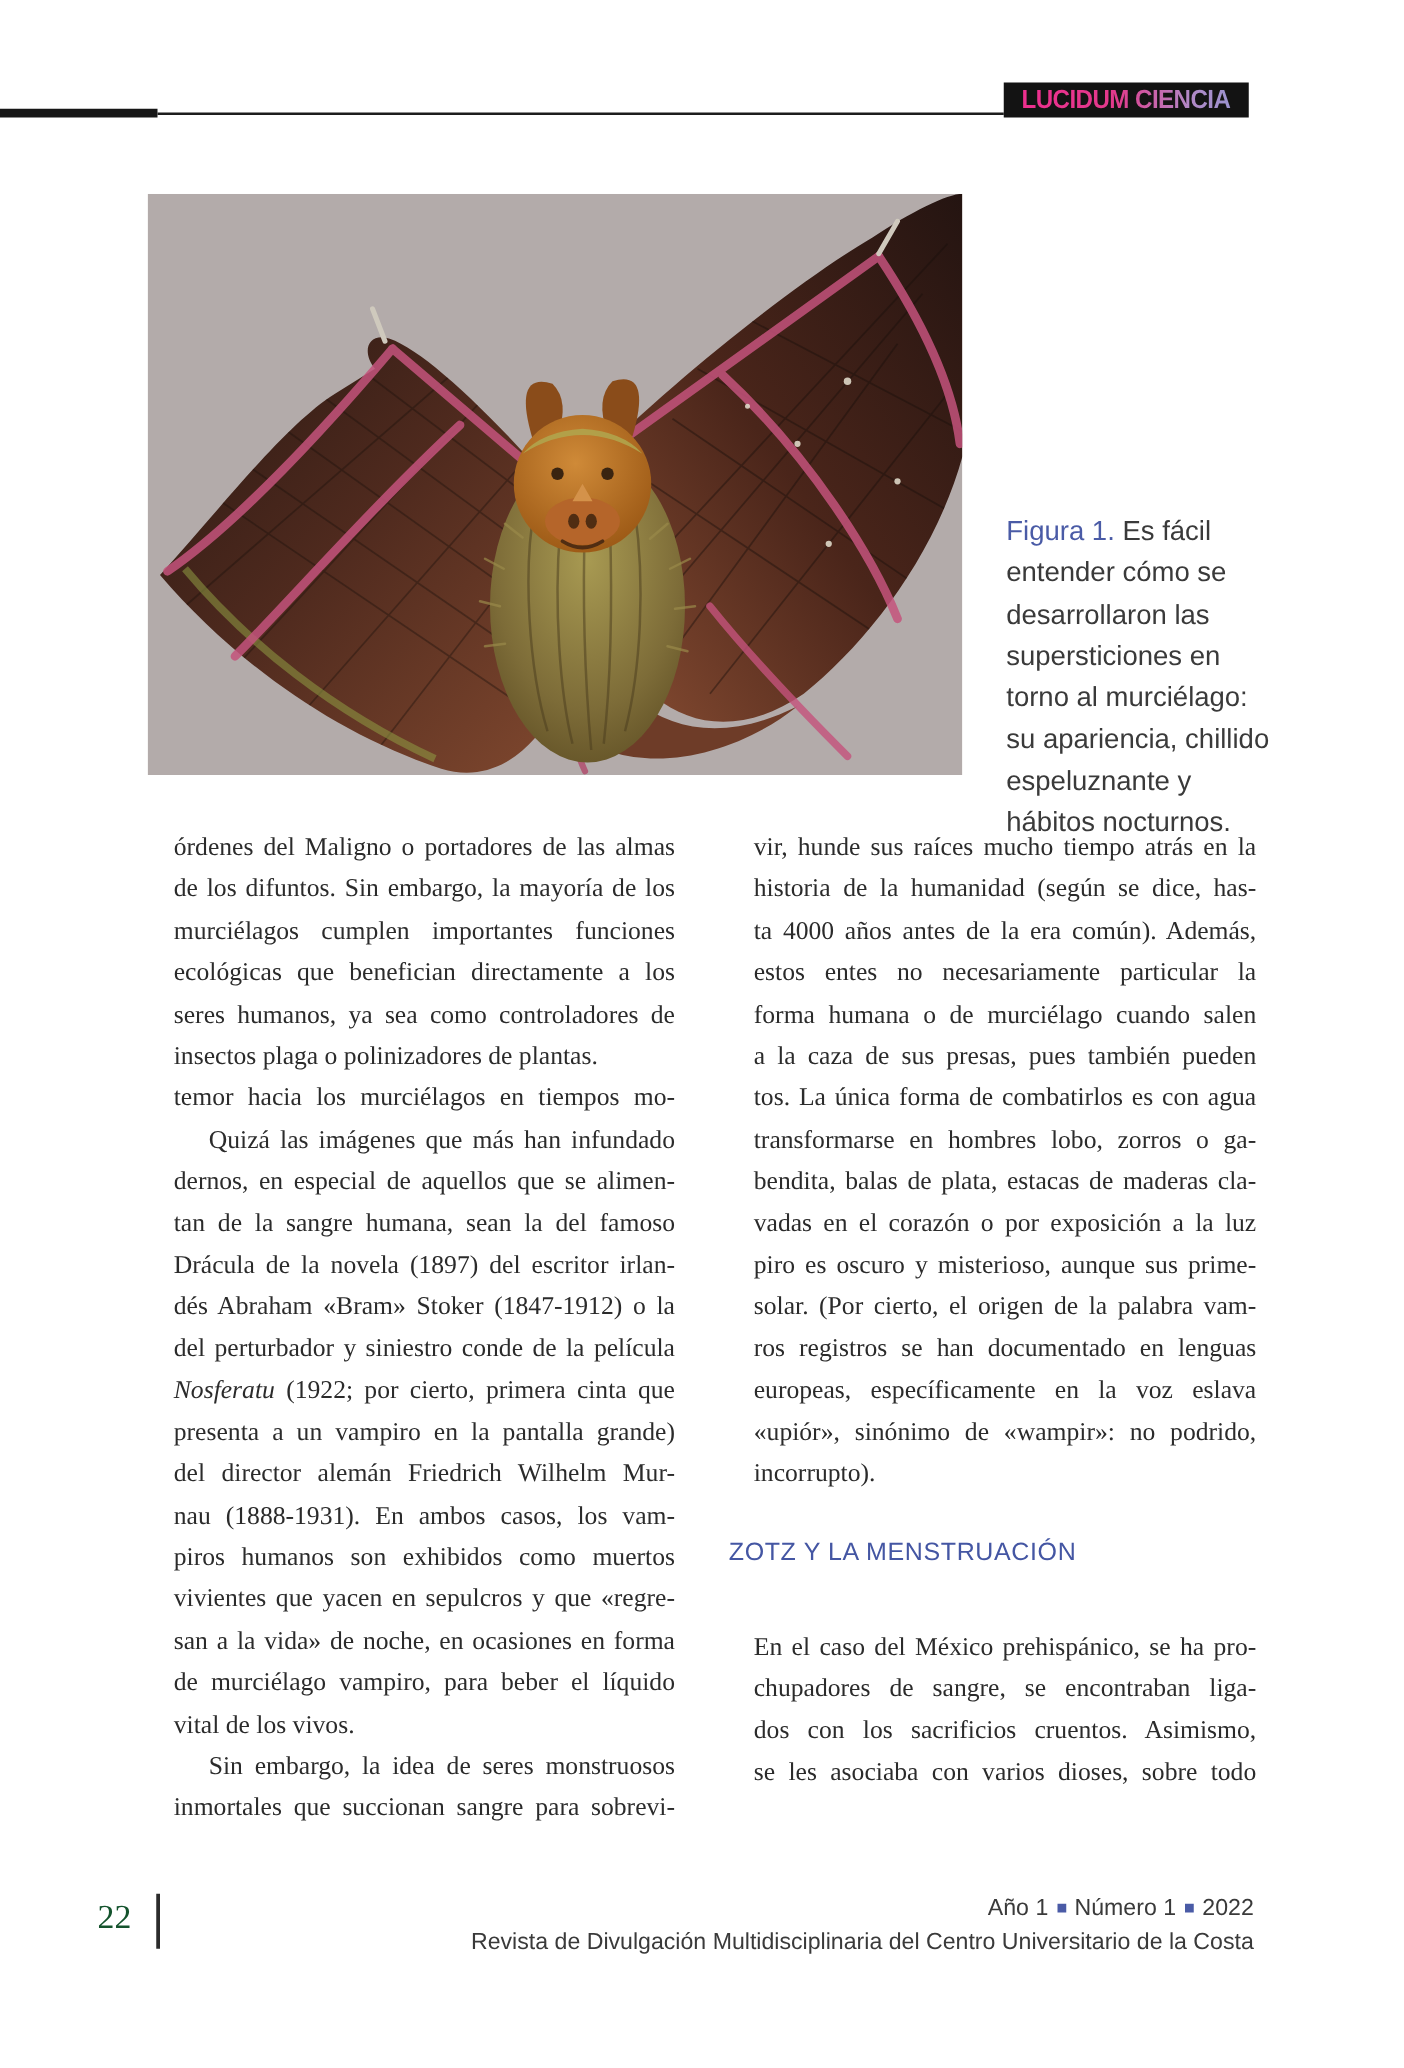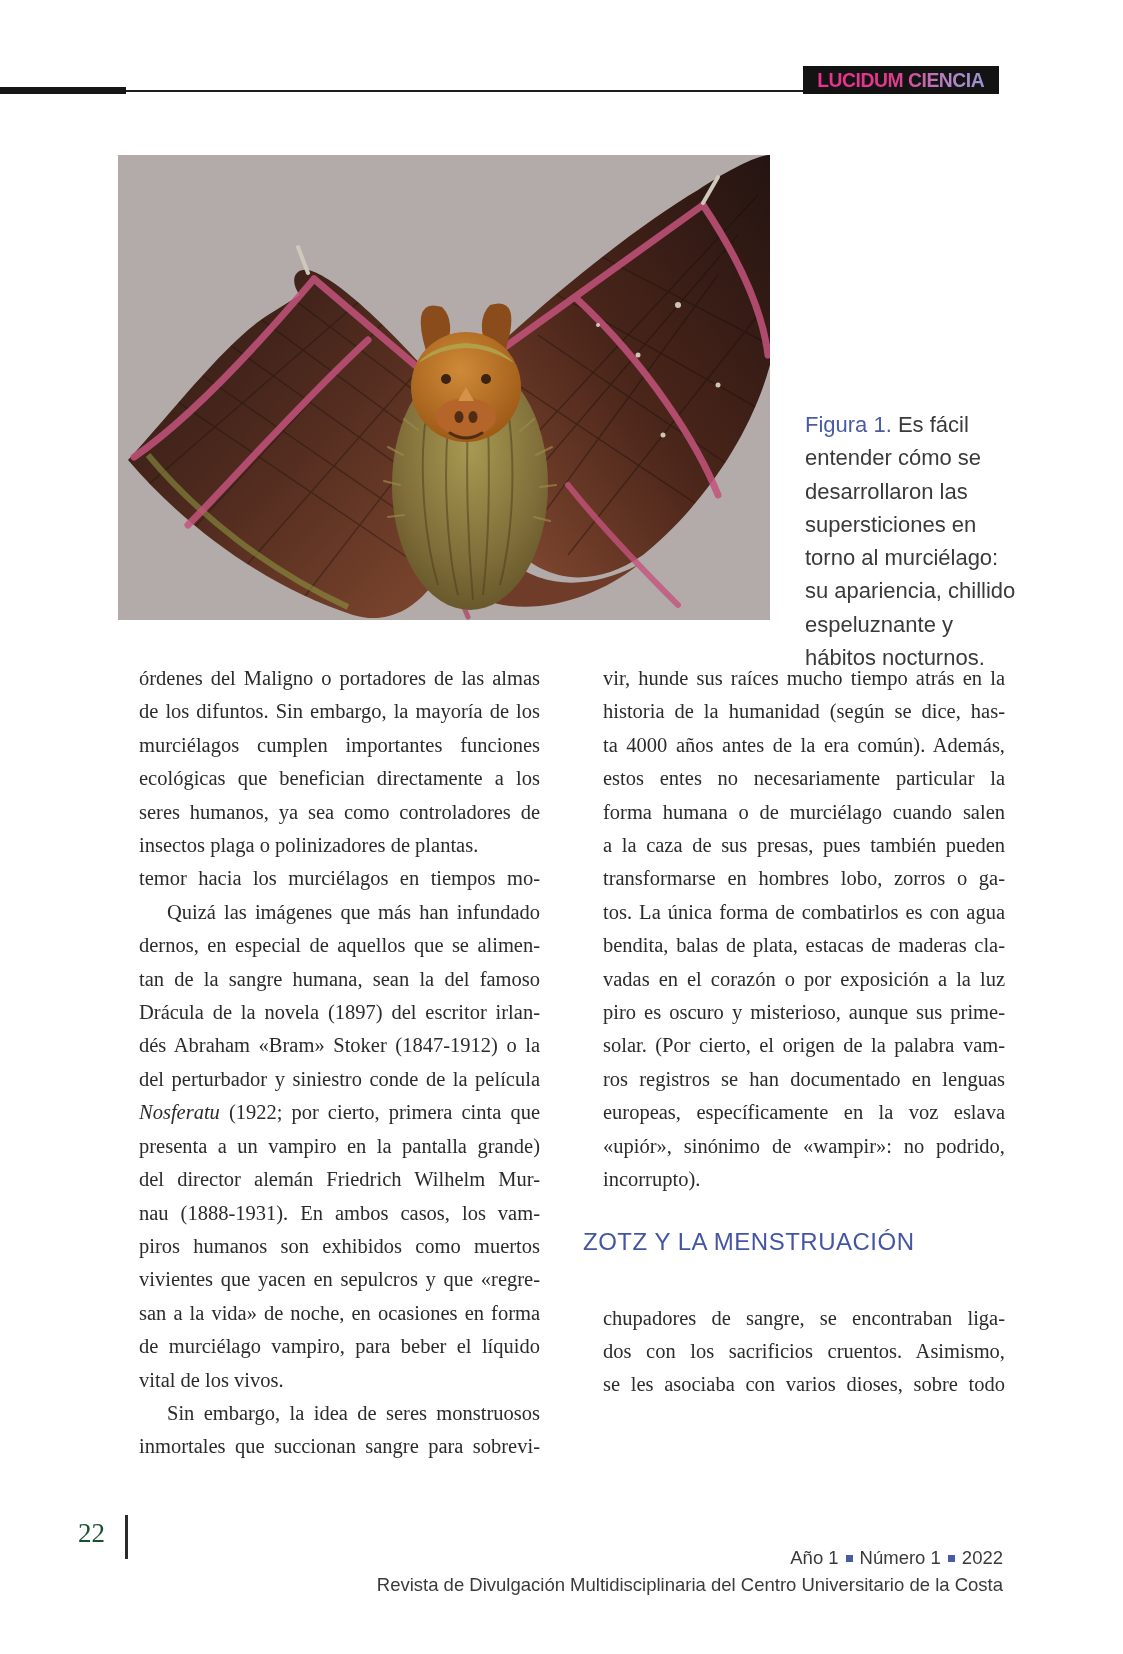--- a/index.html
+++ b/index.html
@@ -44,36 +44,36 @@
     font-family:"Liberation Serif","DejaVu Serif",serif;
     font-size:20.5px;line-height:33.4px;color:#2b2b2b;
   }
   .column-left{left:119px;width:421px;}
   .column-right{left:583px;width:422px;}
   .line{text-align:justify;text-align-last:justify;margin-left:20px;}
   .line.end{text-align-last:left;}
   .line.indent{text-indent:28px;}
   .section-heading{
     font-family:"Liberation Sans",sans-serif;
-    font-size:24px;line-height:30px;letter-spacing:.5px;
+    font-size:20px;line-height:30px;letter-spacing:.5px;
     color:#4456a3;margin:30px 0 45px 0;
     text-align:left;text-align-last:left;
   }
   
   .page-number{
     position:absolute;left:78px;top:1518px;
     font-family:"Liberation Serif","DejaVu Serif",serif;
     font-size:27px;color:#14532d;
   }
   .footer-divider{position:absolute;left:125px;top:1515px;width:3px;height:44px;background:#2b2b2b;}
   .footer-right{
     position:absolute;right:120px;top:1512px;width:700px;
     text-align:right;font-size:18.5px;line-height:27px;color:#3a3a3a;
   }
-  .issue-line{white-space:nowrap;margin-top:32px;}
+  .issue-line{white-space:nowrap;}
   .sq{display:inline-block;width:7px;height:7px;background:#4a5ba6;margin:0 7px 2px 7px;vertical-align:middle;}
   .journal-line{white-space:nowrap;}
 </style>
 </head>
 <body>
 
 <div class="page">
 
   <div class="bar-thick"></div>
   <div class="bar-thin"></div>
@@ -238,31 +238,32 @@
       <div class="line indent">Sin embargo, la idea de seres monstruosos</div>
       <div class="line">inmortales que succionan sangre para sobrevi-</div>
     </div>
   <div class="column column-right" id="col-right">
       <div class="line">vir, hunde sus raíces mucho tiempo atrás en la</div>
       <div class="line">historia de la humanidad (según se dice, has-</div>
       <div class="line">ta 4000 años antes de la era común). Además,</div>
       <div class="line">estos entes no necesariamente particular la</div>
       <div class="line">forma humana o de murciélago cuando salen</div>
       <div class="line">a la caza de sus presas, pues también pueden</div>
+      <div class="line">tos. La única forma de combatirlos es con agua</div>
       <div class="line">transformarse en hombres lobo, zorros o ga-</div>
-      <div class="line">tos. La única forma de combatirlos es con agua</div>
       <div class="line">bendita, balas de plata, estacas de maderas cla-</div>
       <div class="line">vadas en el corazón o por exposición a la luz</div>
       <div class="line">piro es oscuro y misterioso, aunque sus prime-</div>
       <div class="line">solar. (Por cierto, el origen de la palabra vam-</div>
       <div class="line">ros registros se han documentado en lenguas</div>
       <div class="line">europeas, específicamente en la voz eslava</div>
       <div class="line">«upiór», sinónimo de «wampir»: no podrido,</div>
       <div class="line end">incorrupto).</div>
       <div class="section-heading">ZOTZ Y LA MENSTRUACIÓN</div>
+      <div class="line">En el caso del México prehispánico, se ha pro-</div>
       <div class="line">chupadores de sangre, se encontraban liga-</div>
       <div class="line">dos con los sacrificios cruentos. Asimismo,</div>
       <div class="line">se les asociaba con varios dioses, sobre todo</div>
     </div>
 
   <div class="page-number">22</div>
   <div class="footer-divider"></div>
   <div class="footer-right">
     <div class="issue-line" id="issue-line"><span>Año 1</span><span class="sq"></span><span>Número 1</span><span class="sq"></span><span>2022</span></div>
     <div class="journal-line">Revista de Divulgación Multidisciplinaria del Centro Universitario de la Costa</div>

